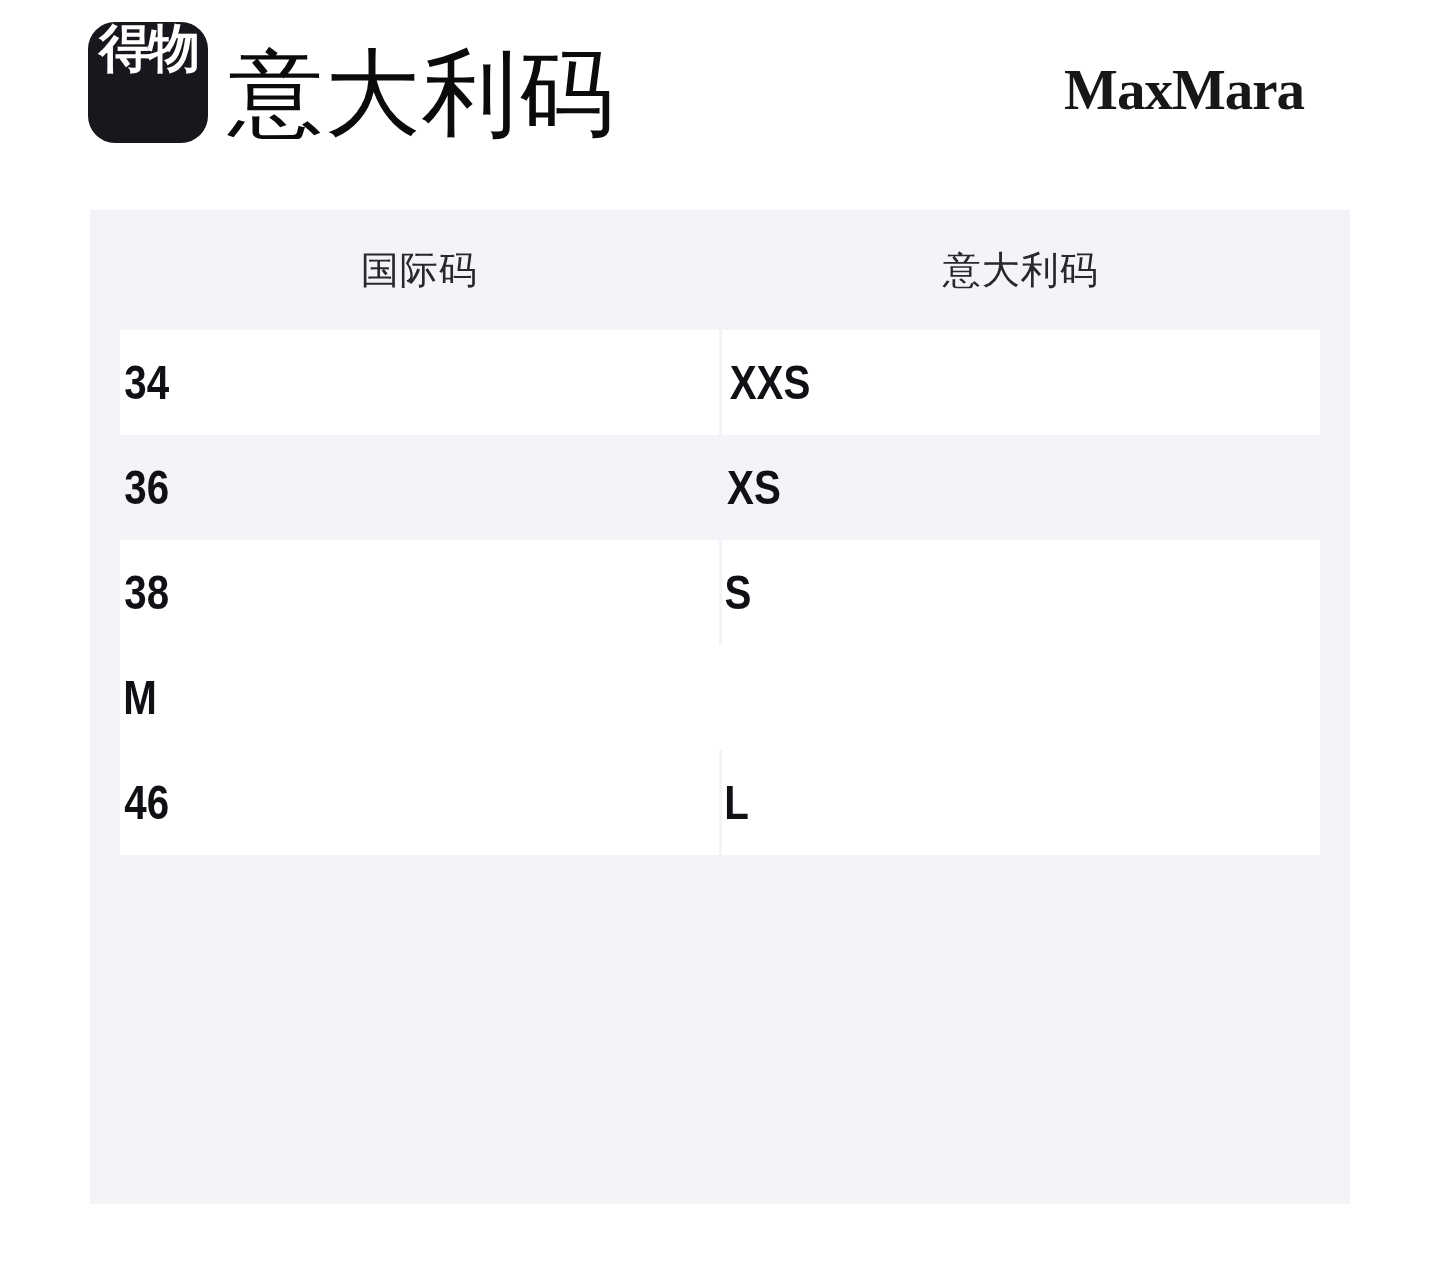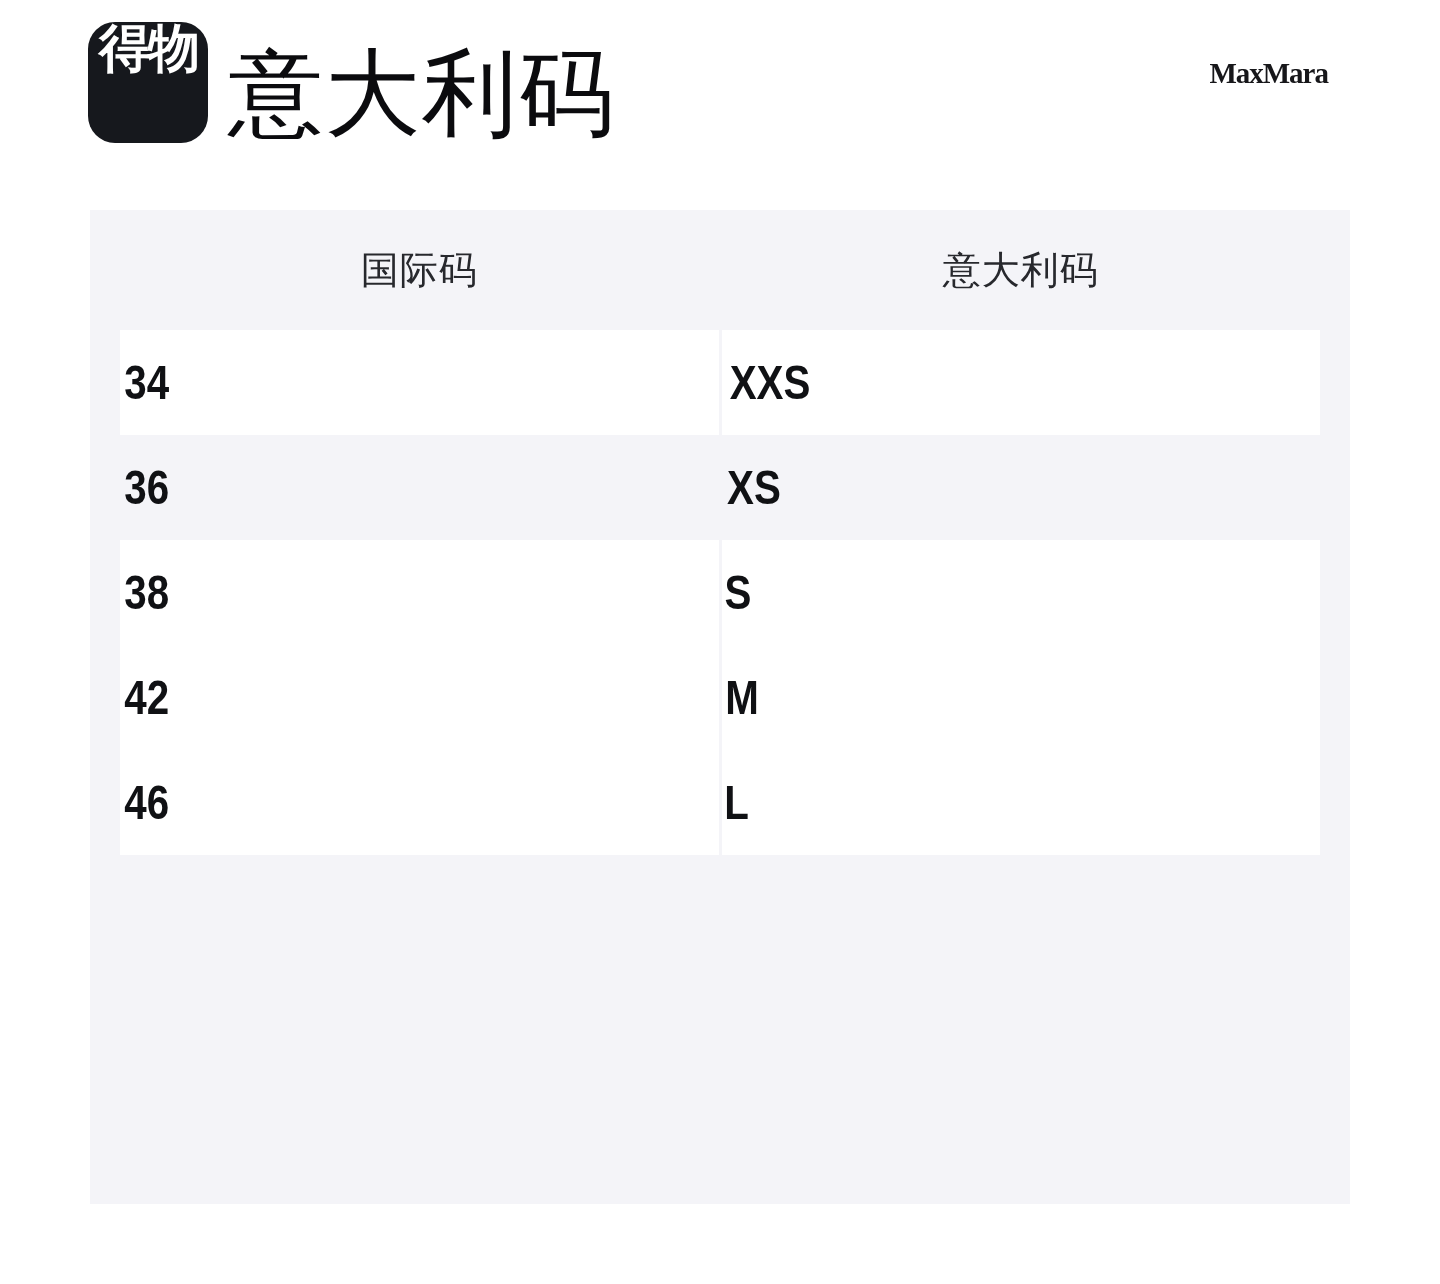--- a/index.html
+++ b/index.html
@@ -41,23 +41,23 @@
     height: 130px;
     line-height: 130px;
     font-size: 95px;
     font-weight: 500;
     letter-spacing: 2px;
     color: #0b0b0e;
     white-space: nowrap;
   }
   .brand-logo {
     position: absolute;
-    right: 112px; top: 57px;
+    right: 136px; top: 57px;
     font-family: "Liberation Serif", "DejaVu Serif", serif;
-    font-size: 29px;
+    font-size: 57px;
     font-weight: 600;
     letter-spacing: -1px;
     color: #17171a;
     white-space: nowrap;
   }
 
   
   .panel {
     position: absolute;
     left: 90px; top: 210px;
@@ -137,23 +137,20 @@
   <div class="row light">
     <div class="cell">
         <span class="val">38</span>
       </div>
     <div class="cell">
         <span class="val">S</span>
       </div>
   </div>
   <div class="row light">
     <div class="cell">
-        <span class="val">42</span>
-      </div>
-    <div class="cell">
         <span class="val">M</span>
       </div>
   </div>
   <div class="row light">
     <div class="cell">
         <span class="val">46</span>
       </div>
     <div class="cell">
         <span class="val">L</span>
       </div>

